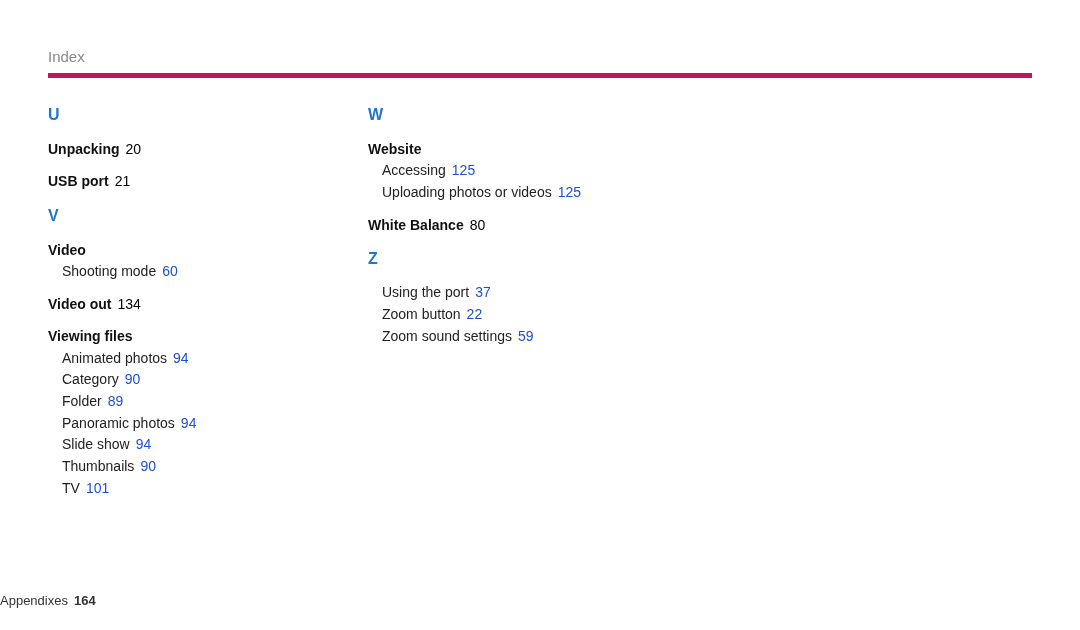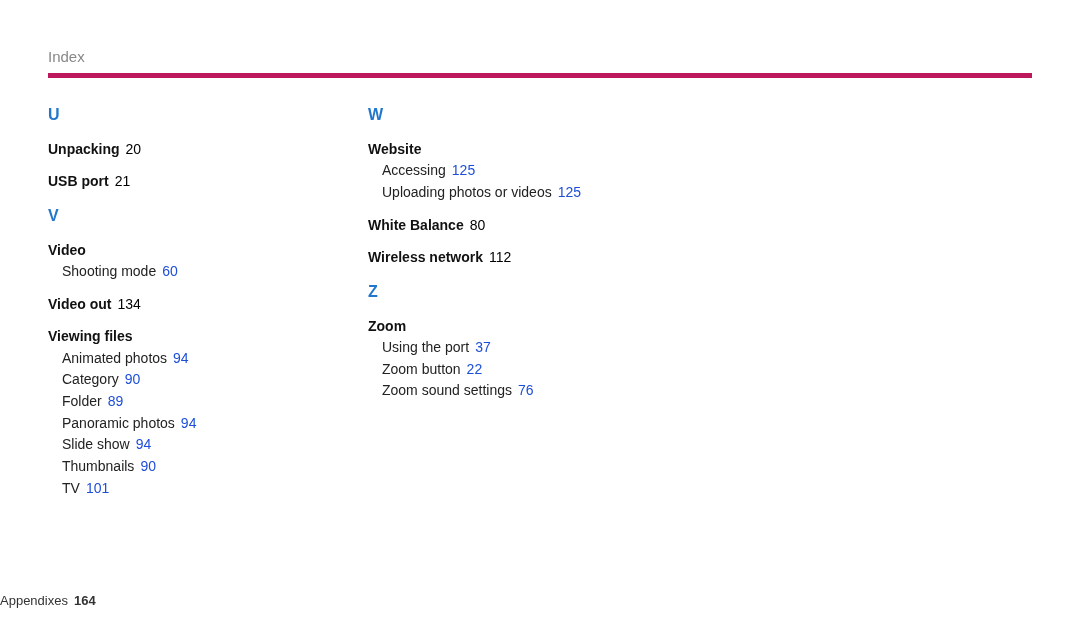--- a/index.html
+++ b/index.html
@@ -128,35 +128,31 @@
       <div class="sub">
         <span>Accessing</span><span class="page-ref">125</span>
       </div>
       <div class="sub">
         <span>Uploading photos or videos</span><span class="page-ref">125</span>
       </div>
 
       <div class="entry-head">
         <span>White Balance</span><span class="page-ref">80</span>
       </div>
-      <div class="entry-head">
-        <span>Wireless network</span><span class="page-ref">112</span>
-      </div>
 
       <div class="letter">Z</div>
 
-      <div class="entry-head">Zoom</div>
       <div class="sub">
         <span>Using the port</span><span class="page-ref">37</span>
       </div>
       <div class="sub">
         <span>Zoom button</span><span class="page-ref">22</span>
       </div>
       <div class="sub">
-        <span>Zoom sound settings</span><span class="page-ref">76</span>
+        <span>Zoom sound settings</span><span class="page-ref">59</span>
       </div>
     </div>
 
   </div>
 </div>
 
 <div class="footer">
   <span class="footer-section">Appendixes</span><span class="footer-page">164</span>
 </div>
 

